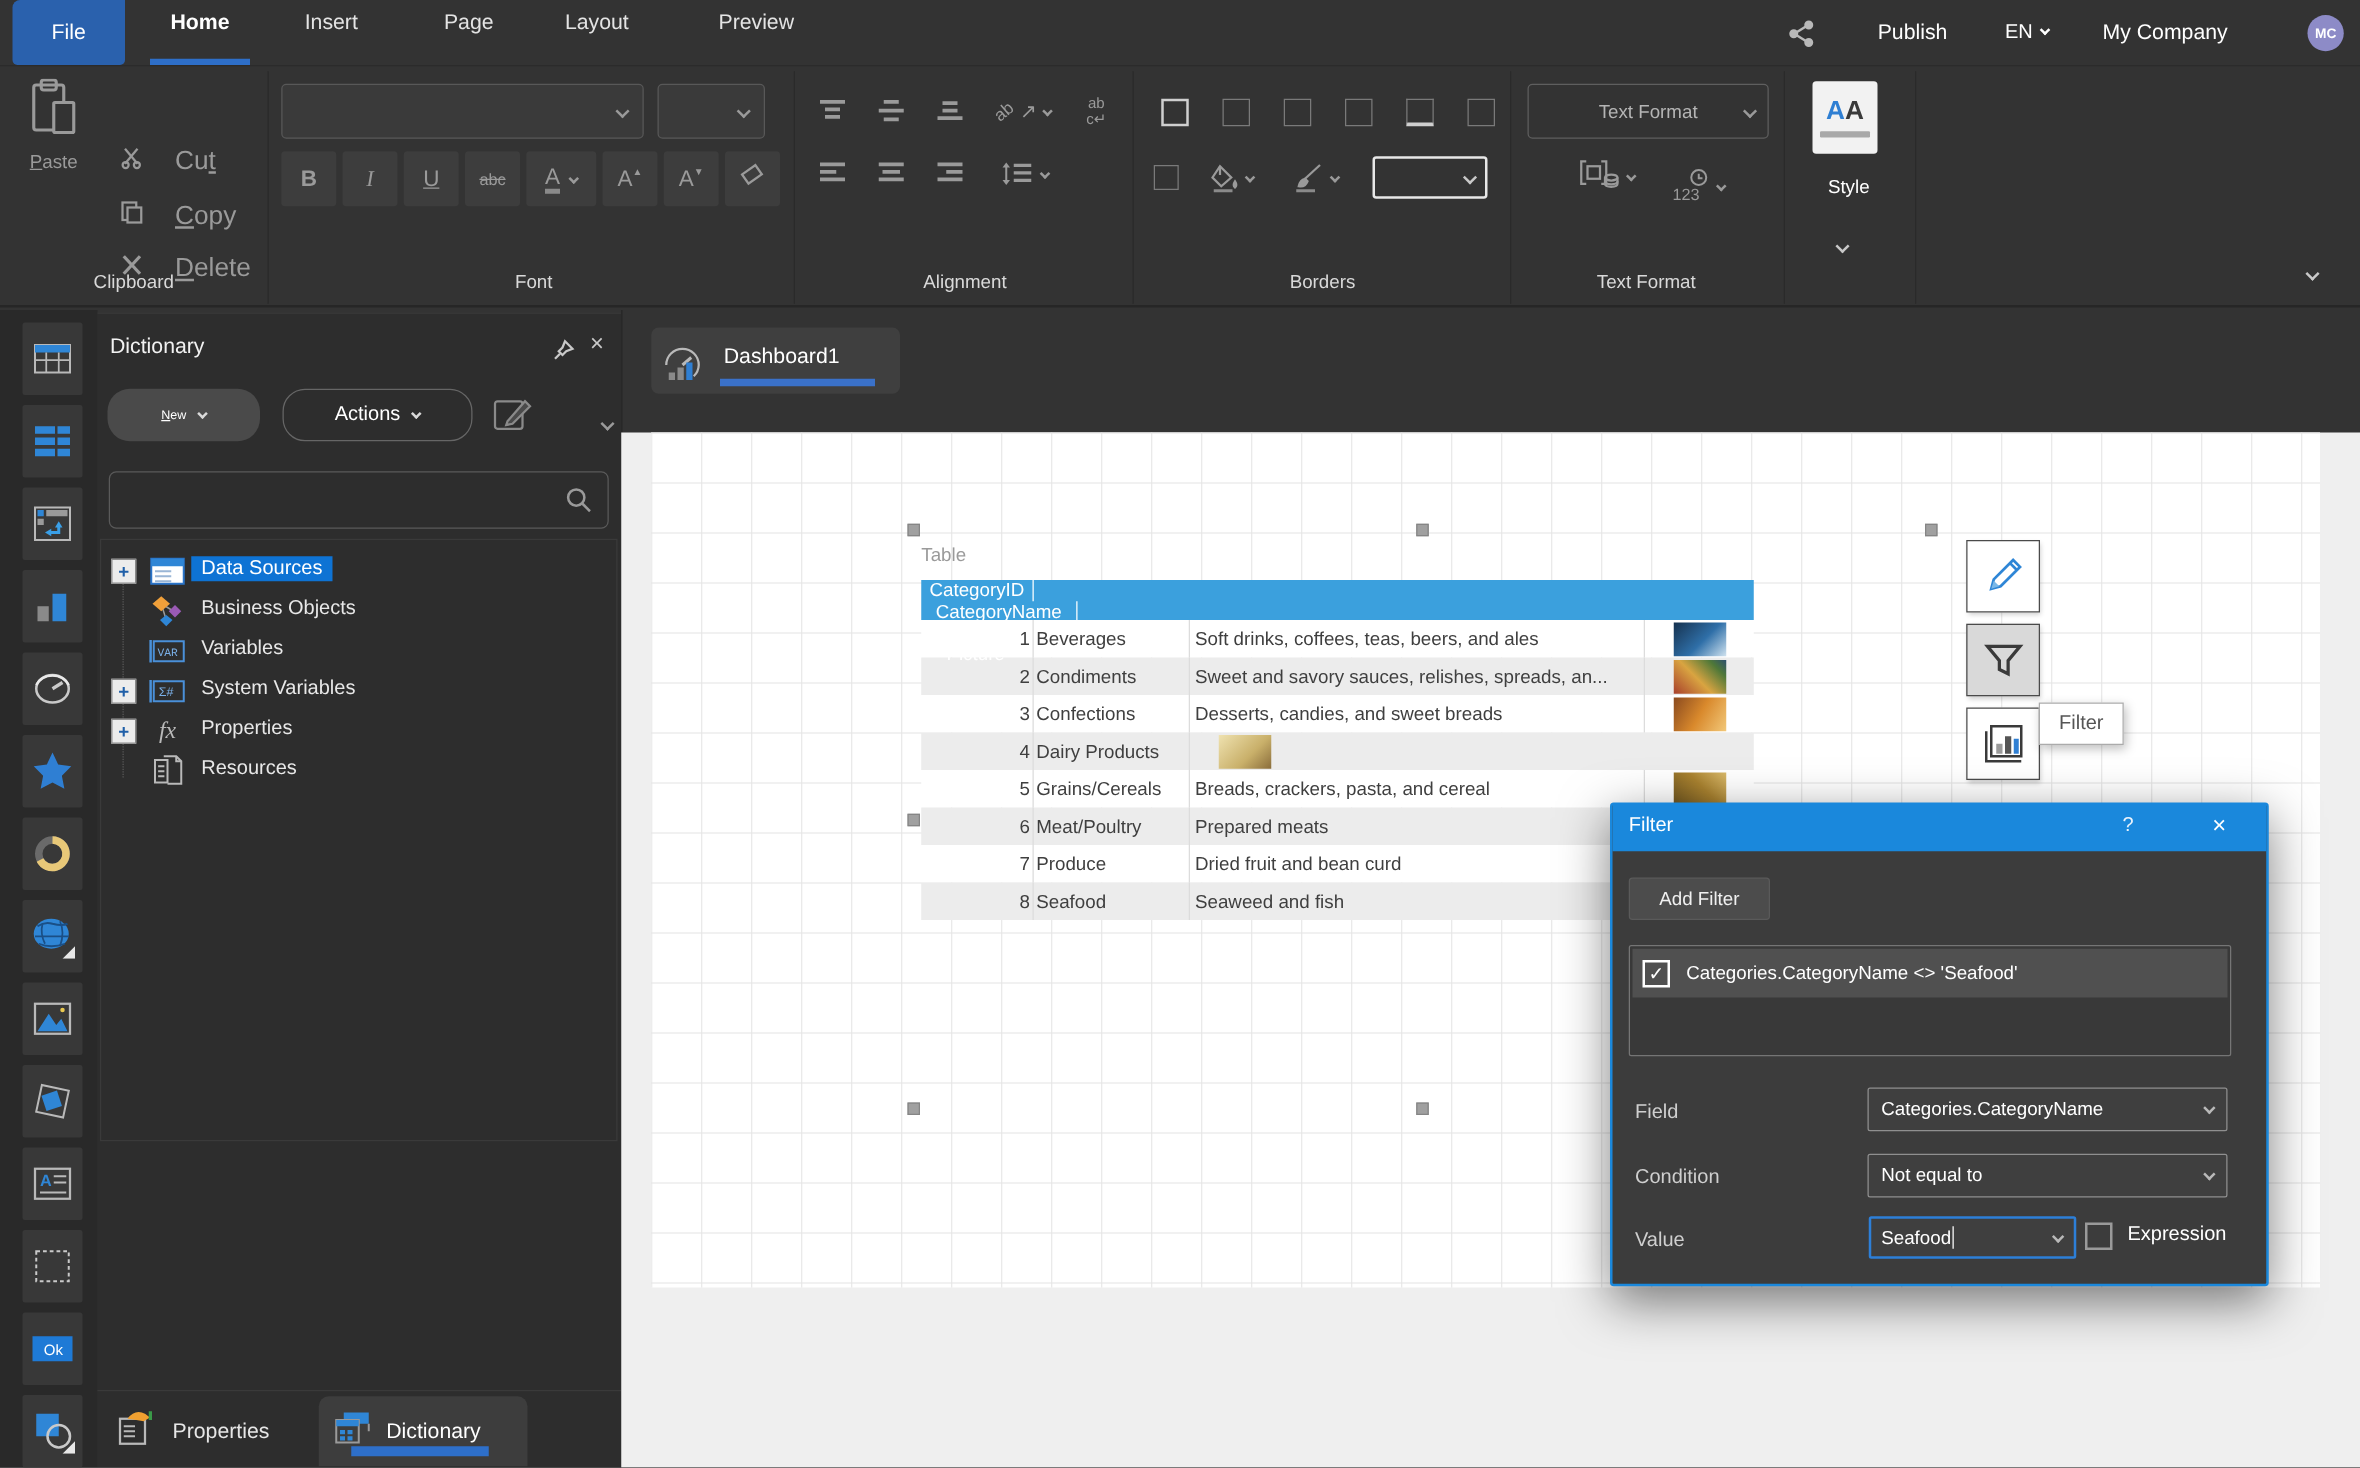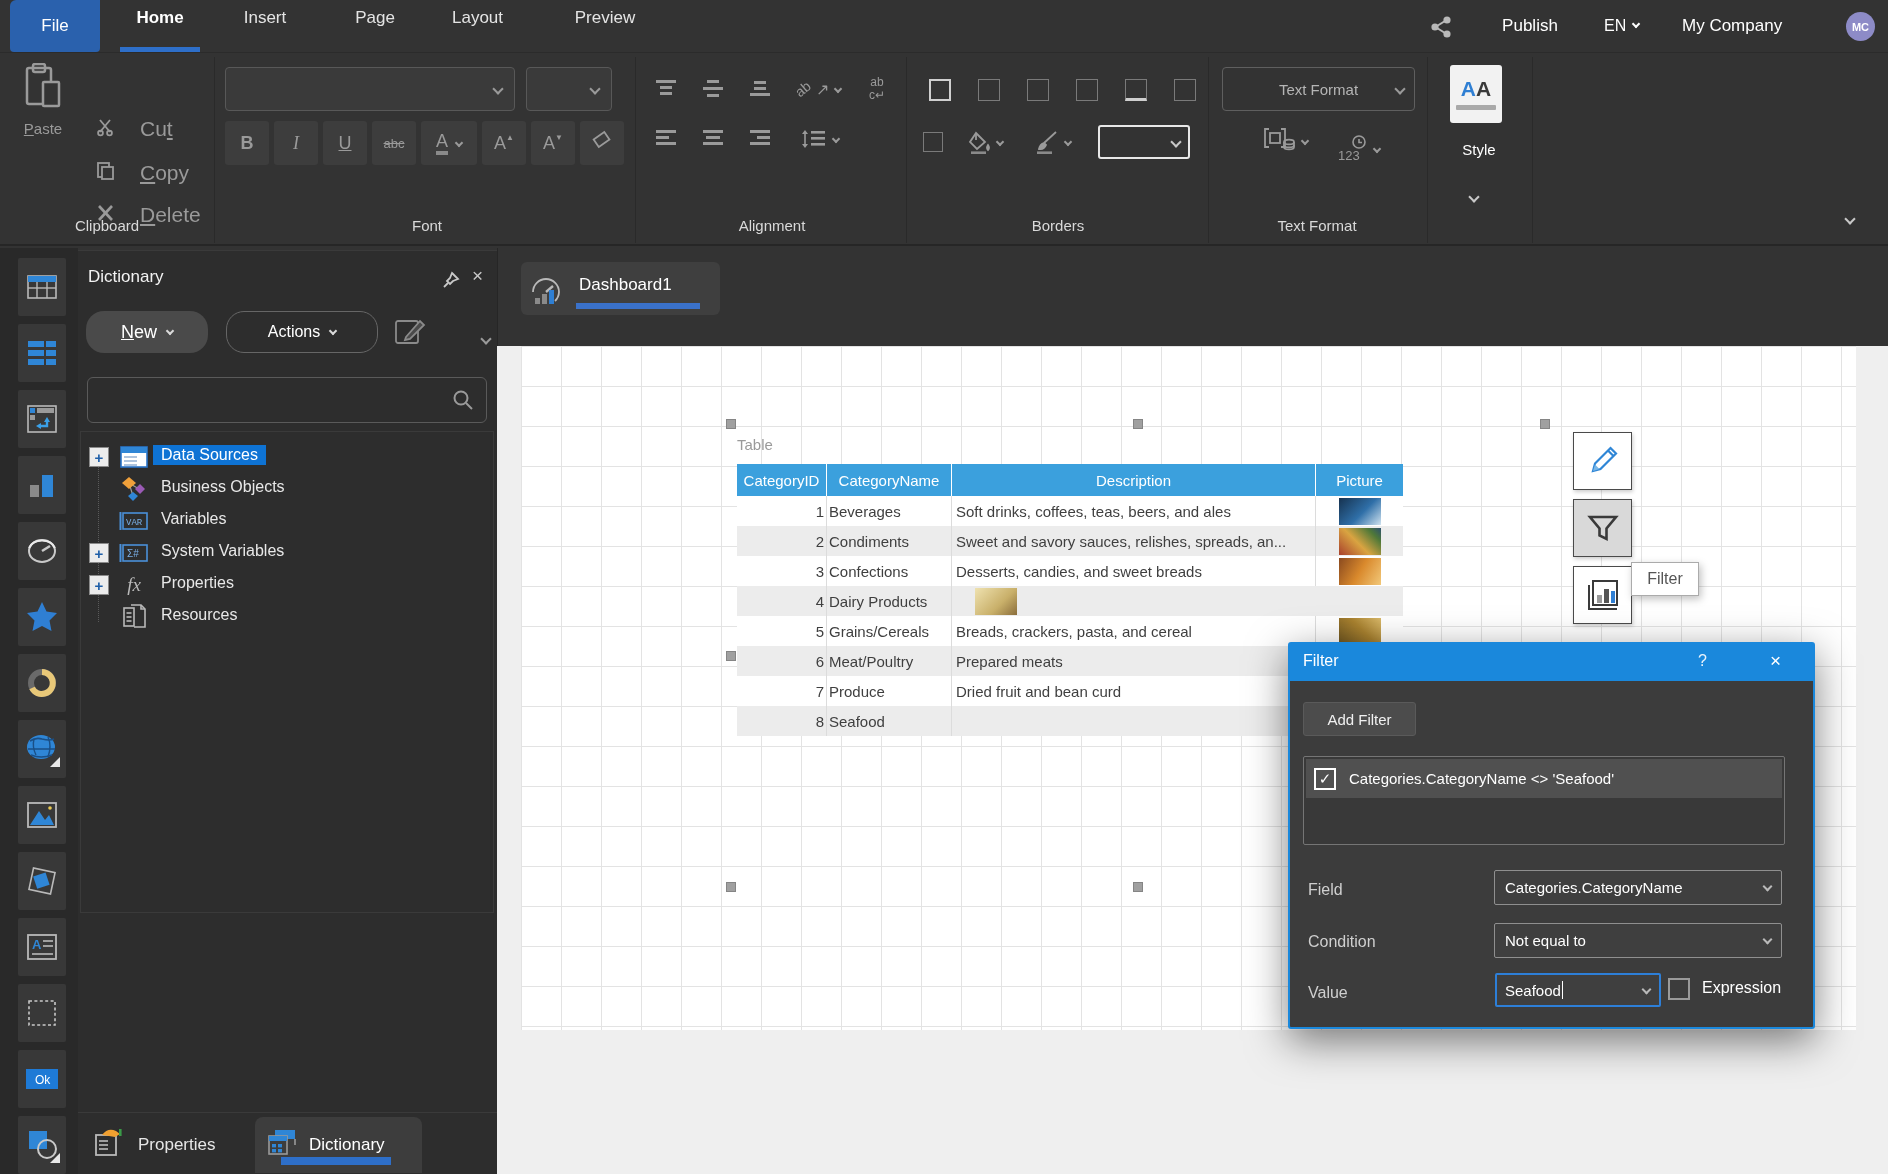--- a/index.html
+++ b/index.html
@@ -54,21 +54,21 @@
 
   
   #toolbox { position:absolute; left:0; top:248px; width:78px; height:926px; background:#292929; }
   .tool-cell { position:absolute; left:18px; width:48px; height:58px; background:#383838; border-radius:2px; display:flex; align-items:center; justify-content:center; cursor:pointer; }
 
   
   #dict-panel { position:absolute; left:78px; top:250px; width:419px; height:862px; background:#2d2d2d; border-top:1px solid #3a3a3a; }
   #dict-title { position:absolute; left:10px; top:16px; font-size:17px; color:#f2f2f2; }
   #dict-pin { position:absolute; left:364px; top:20px; }
   #dict-close { position:absolute; left:394px; top:14px; font-size:19px; color:#c9c9c9; cursor:pointer; }
-  #new-btn { position:absolute; left:8px; top:60px; width:122px; height:42px; background:#4a4a4a; border-radius:18px; display:flex; align-items:center; justify-content:center; gap:10px; font-size:18px; color:#fff; cursor:pointer; }
+  #new-btn { position:absolute; left:8px; top:60px; width:122px; height:42px; background:#4a4a4a; border-radius:18px; display:flex; align-items:center; justify-content:center; gap:10px; font-size:10px; color:#fff; cursor:pointer; }
   #actions-btn { position:absolute; left:148px; top:60px; width:152px; height:42px; border:1px solid #666; border-radius:18px; display:flex; align-items:center; justify-content:center; gap:10px; font-size:16px; color:#fff; cursor:pointer; }
   #new-btn .chev, #actions-btn .chev { width:6px; height:6px; border-color:#d9d9d9; margin-top:-3px; }
   #design-btn { position:absolute; left:316px; top:64px; width:32px; height:34px; }
   #dict-chev { position:absolute; left:404px; top:84px; }
   #dict-search { position:absolute; left:9px; top:126px; width:400px; height:46px; border:1px solid #5a5a5a; border-radius:6px; background:transparent; }
   #dict-search input { position:absolute; left:12px; top:0; width:340px; height:44px; background:transparent; border:none; outline:none; color:#d9d9d9; font-size:17px; font-family:"Liberation Sans",sans-serif; }
   #dict-search input::placeholder { color:#8e8e8e; }
   #search-mag { position:absolute; right:12px; top:11px; }
   #dict-tree { position:absolute; left:2px; top:180px; width:414px; height:482px; border:1px solid #3a3a3a; }
   .tree-item { position:absolute; left:0; width:100%; height:30px; cursor:pointer; }
@@ -92,21 +92,21 @@
   #dash-tab .underline { position:absolute; left:55px; top:41px; width:124px; height:6px; background:#3a71c9; }
   #canvas-bg { position:absolute; left:497px; top:346px; width:1391px; height:828px; background:#efefef; }
   #page { position:absolute; left:24px; top:0; width:1335px; height:684px; background:#fff;
     background-image:linear-gradient(#e3e3e3 1px, transparent 1px), linear-gradient(90deg, #e3e3e3 1px, transparent 1px);
     background-size:40px 40px; }
 
   
   #table-comp { position:absolute; left:216px; top:78px; }
   #table-title { position:absolute; left:0; top:12px; font-size:15px; color:#9a9a9a; }
   #dtable { position:absolute; left:0; top:40px; width:666px; font-size:15px; }
-  .thead { display:flex; height:32px; background:#3ba0dd; color:#fff; }
+  .thead { display:flex; height:32px; background:#3ba0dd; color:#fff;flex-direction:column; }
   .th { display:flex; align-items:center; justify-content:center; border-right:1px solid #fff; }
   .th:last-child { border-right:none; }
   .c1 { width:90px; } .c2 { width:125px; } .c3 { width:364px; } .c4 { width:87px; }
   .trow { display:flex; height:30px; color:#3f3f3f; background:#fff; }
   .trow.alt { background:#ececec; }
   .td { height:100%; display:flex; align-items:center; border-right:1px solid #dcdcdc; overflow:hidden; white-space:nowrap; }
   .td:last-child { border-right:none; }
   .td.c1 { justify-content:flex-end; padding-right:2px; }
   .td.c2 { padding-left:2px; }
   .td.c3 { padding-left:4px; }
@@ -743,20 +743,21 @@
           </div>
           <div class="trow">
             <div class="td c1">7</div>
             <div class="td c2">Produce</div>
             <div class="td c3">Dried fruit and bean curd</div>
             <div class="td c4"></div>
           </div>
           <div class="trow alt">
             <div class="td c1">8</div>
             <div class="td c2">Seafood</div>
+            <div class="td c3">Seaweed and fish</div>
             <div class="td c4"></div>
           </div>
         </div>
       </div>
 
       <div class="handle" style="left:205px; top:73px"></div>
       <div class="handle" style="left:612px; top:73px"></div>
       <div class="handle" style="left:1019px; top:73px"></div>
       <div class="handle" style="left:205px; top:305px"></div>
       <div class="handle" style="left:205px; top:536px"></div>

